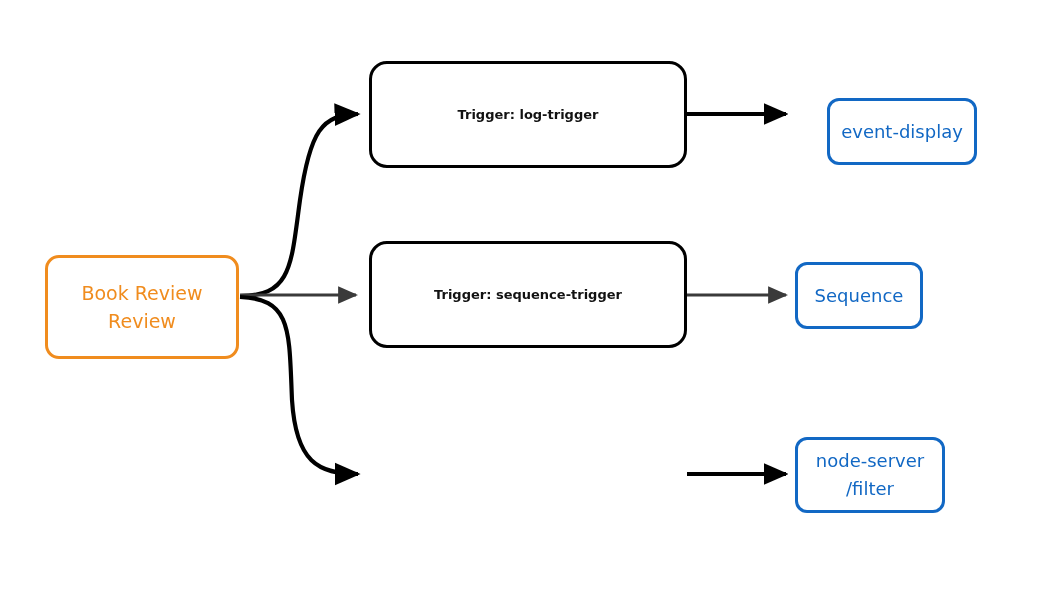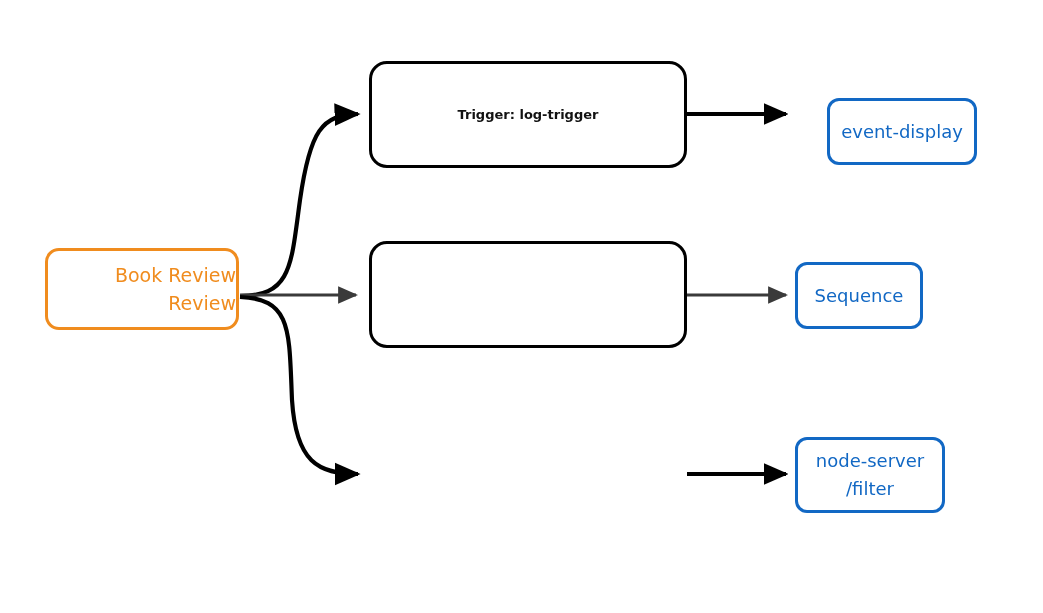--- a/index.html
+++ b/index.html
@@ -83,30 +83,31 @@
 
     <path d="M 240,297 C 292,299 289,330 292,400 C 296,462 318,474 358,474" fill="none" stroke="#000000" stroke-width="4.2" marker-end="url(#arrowBlack)"></path>
 
     <path d="M 687,114 L 786,114" fill="none" stroke="#000000" stroke-width="4" marker-end="url(#arrowBlack)"></path>
 
     <path d="M 687,295 L 786,295" fill="none" stroke="#3A3A3A" stroke-width="3.2" marker-end="url(#arrowGray)"></path>
 
     <path d="M 687,474 L 786,474" fill="none" stroke="#000000" stroke-width="4" marker-end="url(#arrowBlack)"></path>
   </svg>
 
-  <div class="node node-broker" style="left:45px; top:248px; width:194px; height:82px;align-items:flex-end;">
+  <div class="node node-broker" style="left:45px; top:255px; width:194px; height:104px;">
     <span class="nline">Book Review</span>
     <span class="nline">Review</span>
   </div>
 
   <div class="node node-trigger" style="left:369px; top:61px; width:318px; height:107px;">
     <span class="ln"><b><span>Trigger: </span><span>log-trigger</span></b></span>
   </div>
 
   <div class="node node-trigger" style="left:369px; top:241px; width:318px; height:107px;">
+    <span class="ln"><b><span>Trigger: </span><span>sequence-trigger</span></b></span>
   </div>
 
 
   <div class="node node-target" style="left:795px; top:98px; width:150px; height:67px;margin-left:32px;">
     <span class="nline">event-display</span>
   </div>
 
   <div class="node node-target" style="left:795px; top:262px; width:128px; height:67px;">
     <span class="nline">Sequence</span>
   </div>

